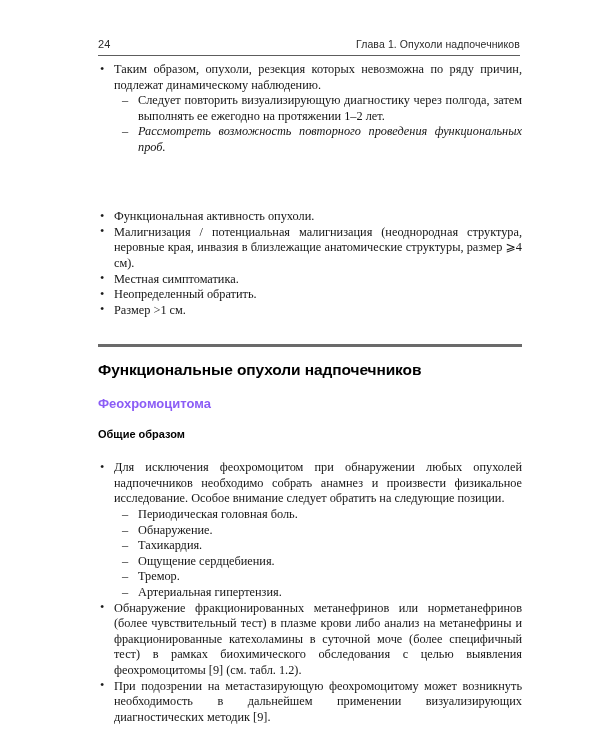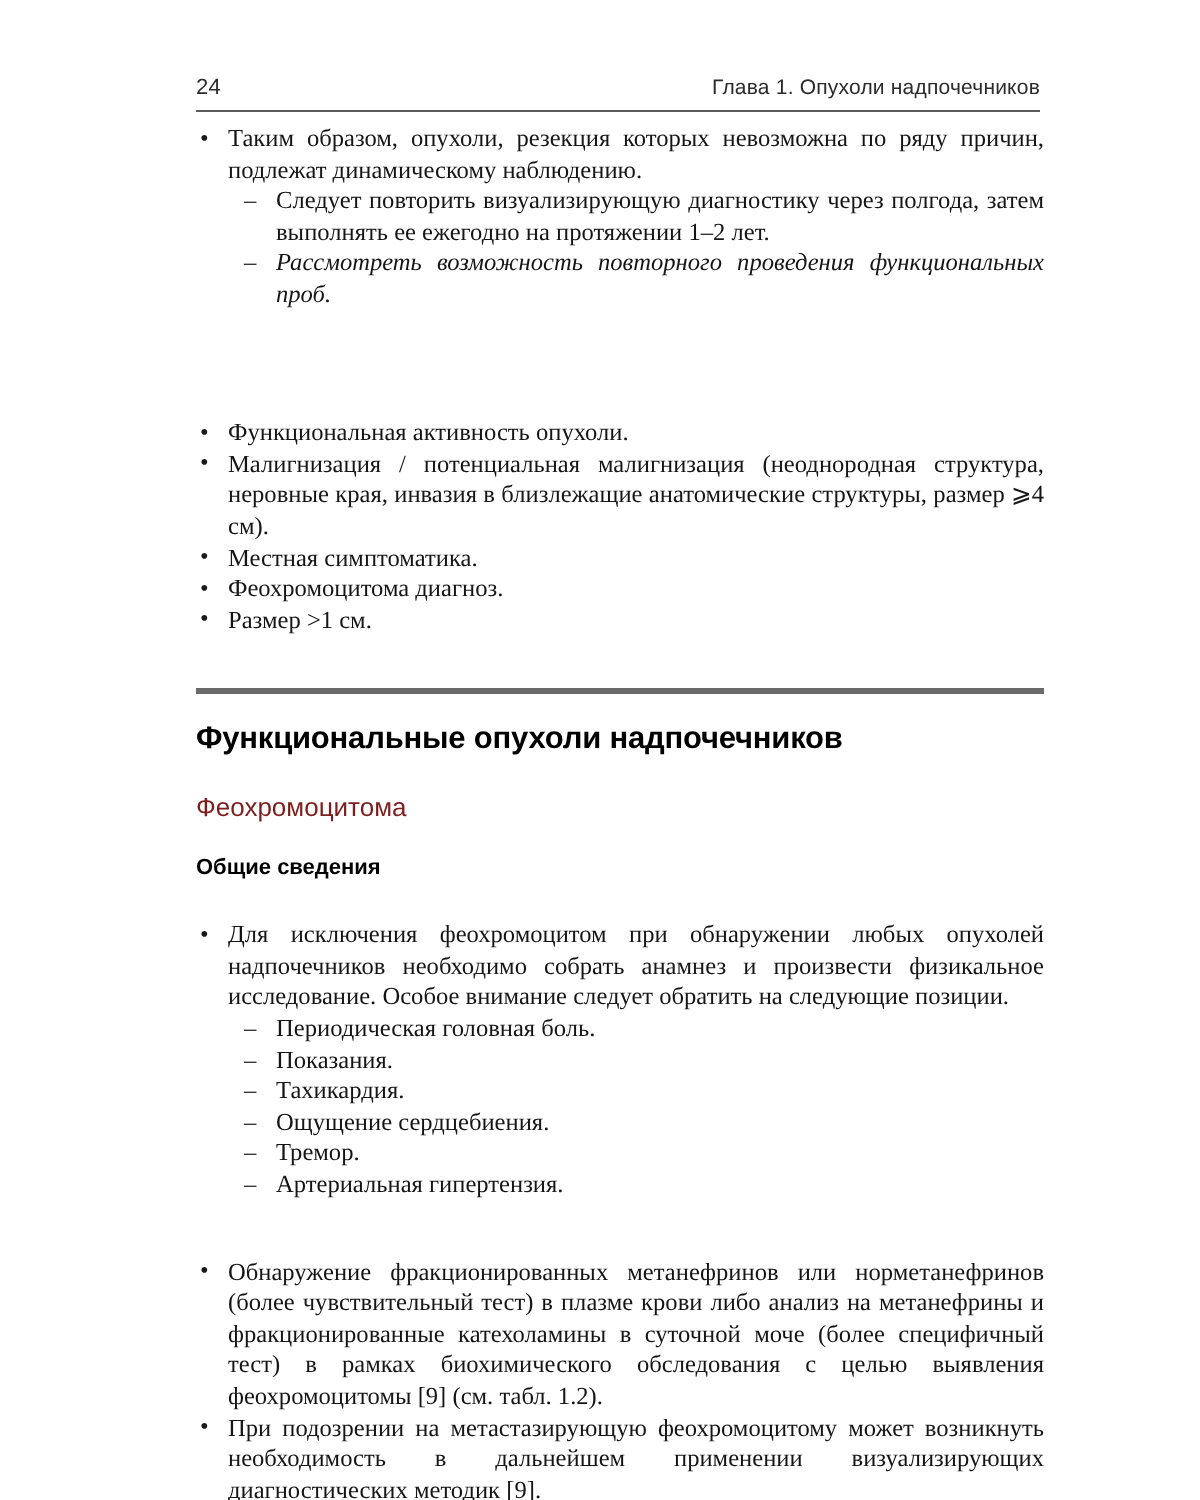--- a/index.html
+++ b/index.html
@@ -62,22 +62,22 @@
     font-size: 15.5px;
     font-weight: bold;
     color: #000;
     margin: 0;
     letter-spacing: -0.1px;
     line-height: 1.15;
   }
   h2.h-sub {
     font-family: "Liberation Sans", sans-serif;
     font-size: 13px;
-    font-weight: normal;
-    color: #7f1d1d;
+    font-weight: bold;
+    color: #8b5cf6;
     margin: 0;
     line-height: 1.15;
   }
   h3.h-sub2 {
     font-family: "Liberation Sans", sans-serif;
     font-size: 11px;
     font-weight: bold;
     color: #000;
     margin: 0;
     line-height: 1.15;
@@ -205,21 +205,21 @@
       <li>
         <span class="mk">•</span>
         <span class="body-txt" style="display:block;">Малигнизация / потенциальная малигнизация (неоднородная структура, неровные края, инвазия в близлежащие анатомические структуры, размер ⩾4 см).</span>
       </li>
       <li>
         <span class="mk">•</span>
         <span class="body-txt" style="display:block;">Местная симптоматика.</span>
       </li>
       <li>
         <span class="mk">•</span>
-        <span class="body-txt" style="display:block;">Феохромоцитома диагноз.</span>
+        <span class="body-txt" style="display:block;">Неопределенный обратить.</span>
       </li>
       <li>
         <span class="mk">•</span>
         <span class="body-txt" style="display:block;">Размер &gt;1 см.</span>
       </li>
     </ul>
 
     <div class="sp-26"></div>
 
     <div class="section-rule"></div>
@@ -227,42 +227,42 @@
     <div class="sp-14"></div>
 
     <h1 class="h-major">Функциональные опухоли надпочечников</h1>
 
     <div class="sp-18"></div>
 
     <h2 class="h-sub">Феохромоцитома</h2>
 
     <div class="sp-16"></div>
 
-    <h3 class="h-sub2">Общие сведения</h3>
+    <h3 class="h-sub2">Общие образом</h3>
 
     <div class="sp-12"></div>
 
 
     <div class="sp-8"></div>
 
     <ul class="lvl1">
       <li>
         <span class="mk">•</span>
         <span class="body-txt" style="display:block;">Для исключения феохромоцитом при обнаружении любых опухолей надпочечников необходимо собрать анамнез и произвести физикальное исследование. Особое внимание следует обратить на следующие позиции.</span>
       </li>
     </ul>
 
     <ul class="lvl2">
       <li>
         <span class="mk">–</span>
         <span class="body-txt" style="display:block;">Периодическая головная боль.</span>
       </li>
       <li>
         <span class="mk">–</span>
-        <span class="body-txt" style="display:block;">Показания.</span>
+        <span class="body-txt" style="display:block;">Обнаружение.</span>
       </li>
       <li>
         <span class="mk">–</span>
         <span class="body-txt" style="display:block;">Тахикардия.</span>
       </li>
       <li>
         <span class="mk">–</span>
         <span class="body-txt" style="display:block;">Ощущение сердцебиения.</span>
       </li>
       <li>
@@ -271,21 +271,21 @@
       </li>
       <li>
         <span class="mk">–</span>
         <span class="body-txt" style="display:block;">Артериальная гипертензия.</span>
       </li>
     </ul>
 
     <ul class="lvl1">
       <li>
         <span class="mk">•</span>
-        <span class="body-txt" style="display:block;margin-top:28px;">Обнаружение фракционированных метанефринов или норметанефринов (более чувствительный тест) в плазме крови либо анализ на метанефрины и фракционированные катехоламины в суточной моче (более специфичный тест) в рамках биохимического обследования с целью выявления феохромоцитомы [9] (см. табл. 1.2).</span>
+        <span class="body-txt" style="display:block;">Обнаружение фракционированных метанефринов или норметанефринов (более чувствительный тест) в плазме крови либо анализ на метанефрины и фракционированные катехоламины в суточной моче (более специфичный тест) в рамках биохимического обследования с целью выявления феохромоцитомы [9] (см. табл. 1.2).</span>
       </li>
     </ul>
 
     <ul class="lvl1">
       <li>
         <span class="mk">•</span>
         <span class="body-txt" style="display:block;">При подозрении на метастазирующую феохромоцитому может возникнуть необходимость в дальнейшем применении визуализирующих диагностических методик [9].</span>
       </li>
     </ul>
 

